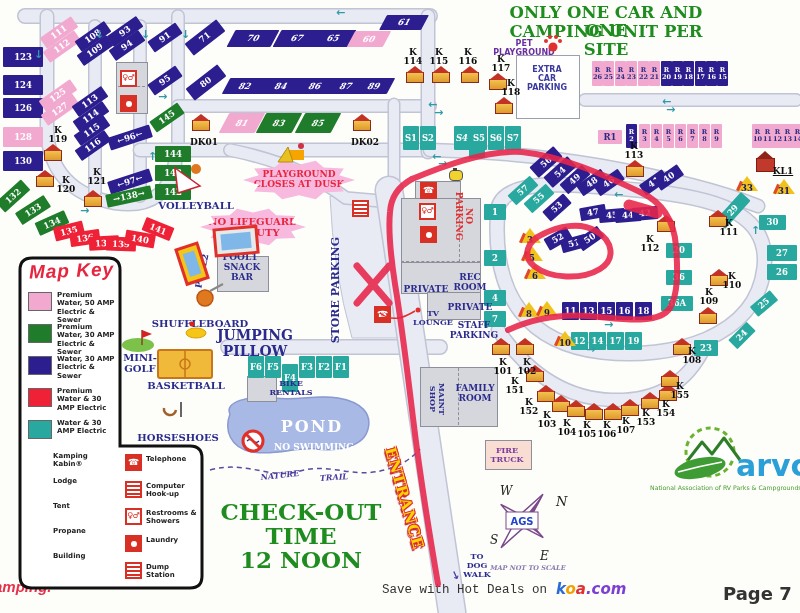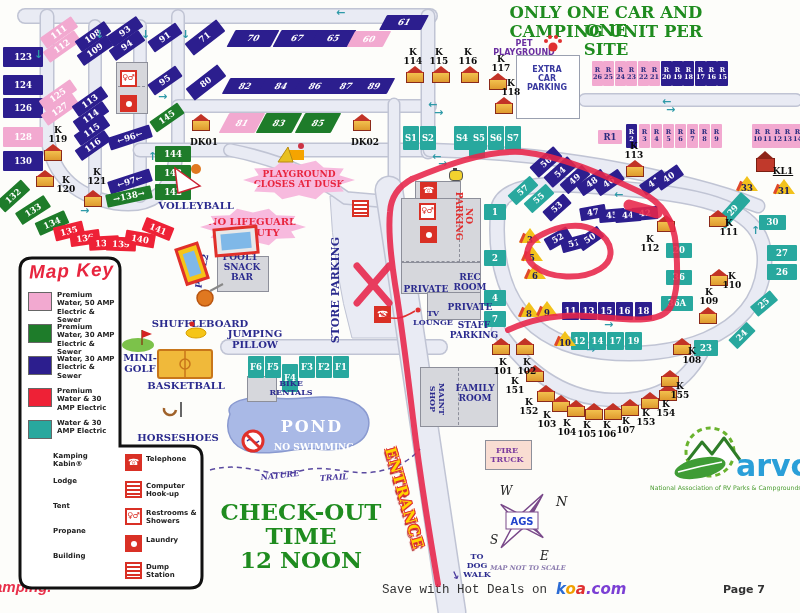--- a/index.html
+++ b/index.html
@@ -254,21 +254,21 @@
         <span class="ic rbox dump" style="left:110px;top:312px"></span>
         <div class="ktext" style="left:131px;top:313px;width:54px">Dump Station</div>
       </div>
   </div>
 
 
   <div class="ftr fm" style="left:382px;top:583px;font-size:12.5px;color:#333;font-weight:normal">Save with Hot Deals on</div>
   <div class="ftr" style="left:556px;top:580px;font-size:15px;font-style:italic;font-family:'DejaVu Sans',sans-serif">
     <span style="color:#2b6bd4">k</span><span style="color:#f0a000">o</span><span style="color:#e03030">a</span><span style="color:#7b3fd4">.com</span>
   </div>
-  <div class="ftr fn" style="left:723px;top:583px;font-size:11px;color:#333">Page 7</div>
+  <div class="ftr fn" style="left:723px;top:583px;font-size:18px;color:#333">Page 7</div>
   <div class="ftr" style="left:-6px;top:578px;font-size:15px;font-style:italic;color:#e8304a;font-family:'Liberation Sans',sans-serif">amping.™</div>
 <div class="bld" style="left: 116px; top: 62px; width: 30px; height: 50px;"></div>
     <div class="bld" style="left: 415px; top: 181px; width: 44px; height: 50px;"></div>
     <div class="bld" style="left: 401px; top: 198px; width: 78px; height: 64px;"></div>
     <div class="bld" style="left: 401px; top: 262px; width: 78px; height: 30px;"></div>
     <div class="bld" style="left: 427px; top: 292px; width: 52px; height: 26px;"></div>
     <div class="bld" style="left: 420px; top: 367px; width: 76px; height: 58px;"></div>
     <div class="bld" style="left: 217px; top: 256px; width: 50px; height: 34px;"></div>
     <div class="bld" style="left: 247px; top: 376px; width: 28px; height: 24px;"></div>
     <div class="dash" style="left: 401px; top: 261px; width: 78px; height: 0px;"></div>
@@ -321,21 +321,21 @@
     <div class="site cB" style="left: 262px; top: 78px; width: 38px; height: 16px; transform: skewX(-28deg);">84</div>
     <div class="site cB" style="left: 297px; top: 78px; width: 36px; height: 16px; transform: skewX(-28deg);">86</div>
     <div class="site cB" style="left: 329px; top: 78px; width: 34px; height: 16px; transform: skewX(-28deg);">87</div>
     <div class="site cB" style="left: 357px; top: 78px; width: 34px; height: 16px; transform: skewX(-28deg);">89</div>
     <div class="site cP" style="left: 224px; top: 113px; width: 36px; height: 20px; transform: skewX(-28deg);">81</div>
     <div class="site cG" style="left: 261px; top: 113px; width: 36px; height: 20px; transform: skewX(-28deg);">83</div>
     <div class="site cG" style="left: 300px; top: 113px; width: 36px; height: 20px; transform: skewX(-28deg);">85</div>
     <div class="site cT" style="left: 403px; top: 126px; width: 16px; height: 24px;">S1</div>
     <div class="site cT" style="left: 420px; top: 126px; width: 16px; height: 24px;">S2</div>
     <div class="site cT" style="left: 437px; top: 126px; width: 16px; height: 32px; margin-left: 32px;">S3</div>
-    <div class="site cT" style="left: 454px; top: 126px; width: 16px; height: 24px;">S4</div>
+    <div class="site cT" style="left: 454px; top: 126px; width: 16px; height: 24px; font-style: italic;">S4</div>
     <div class="site cT" style="left: 471px; top: 126px; width: 16px; height: 24px;">S5</div>
     <div class="site cT" style="left: 488px; top: 126px; width: 16px; height: 24px;">S6</div>
     <div class="site cT" style="left: 505px; top: 126px; width: 16px; height: 24px;">S7</div>
     <div class="site cP dk" style="left: 592px; top: 61px; width: 11px; height: 25px; font-size: 6.5px;">R
 26</div>
     <div class="site cP dk" style="left: 603px; top: 61px; width: 11px; height: 25px; font-size: 6.5px;">R
 25</div>
     <div class="site cP dk" style="left: 615px; top: 61px; width: 11px; height: 25px; font-size: 6.5px;">R
 24</div>
     <div class="site cP dk" style="left: 626px; top: 61px; width: 11px; height: 25px; font-size: 6.5px;">R
@@ -541,21 +541,21 @@
 PLAYGROUND</div>
     <div class="lbl fn" style="left: 517px; top: 66px; width: 60px; font-size: 8px; color: rgb(58, 58, 160);">EXTRA
 CAR
 PARKING</div>
     <div class="lbl" style="left: 141px; top: 200px; width: 110px; font-size: 10px; color: rgb(43, 43, 142);">VOLLEYBALL</div>
     <div class="lbl" style="left: 210px; top: 252px; width: 60px; font-size: 9px; color: rgb(43, 43, 142);">POOL1</div>
     <div class="lbl" style="left: 172px; top: 266px; width: 60px; font-size: 9px; color: rgb(43, 43, 142); transform: rotate(-78deg);">POOL2</div>
     <div class="lbl" style="left: 212px; top: 262px; width: 60px; font-size: 9px; color: rgb(43, 43, 142);">SNACK
 BAR</div>
     <div class="lbl" style="left: 134px; top: 318px; width: 132px; font-size: 10px; color: rgb(43, 43, 142);">SHUFFLEBOARD</div>
-    <div class="lbl" style="left: 210px; top: 328px; width: 90px; font-size: 10px; color: rgb(43, 43, 142);">JUMPING
+    <div class="lbl" style="left: 210px; top: 328px; width: 90px; font-size: 14px; color: rgb(43, 43, 142);">JUMPING
 PILLOW</div>
     <div class="lbl" style="left: 110px; top: 352px; width: 60px; font-size: 10px; color: rgb(43, 43, 142);">MINI-
 GOLF</div>
     <div class="lbl" style="left: 130px; top: 380px; width: 112px; font-size: 10px; color: rgb(43, 43, 142);">BASKETBALL</div>
     <div class="lbl" style="left: 122px; top: 432px; width: 112px; font-size: 10px; color: rgb(43, 43, 142);">HORSESHOES</div>
     <div class="lbl" style="left: 261px; top: 284px; width: 150px; font-size: 11px; color: rgb(43, 43, 142); transform: rotate(-90deg);">STORE PARKING</div>
     <div class="lbl" style="left: 434px; top: 206px; width: 60px; font-size: 9px; color: rgb(224, 48, 48); transform: rotate(90deg);">NO
 PARKING</div>
     <div class="lbl" style="left: 396px; top: 284px; width: 60px; font-size: 9px; color: rgb(43, 43, 142);">PRIVATE</div>
     <div class="lbl" style="left: 445px; top: 272px; width: 50px; font-size: 9px; color: rgb(43, 43, 142);">REC

